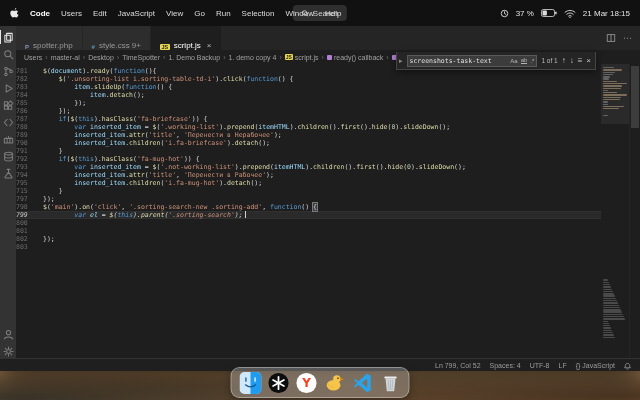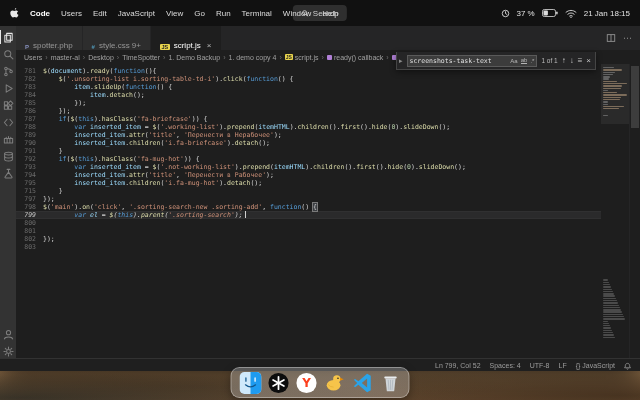--- a/index.html
+++ b/index.html
@@ -63,21 +63,21 @@
   .csep { color:#6d6d6d; }
   .crumb { display:flex; align-items:center; gap:2px; }
   .js-mini { background:#e8d44d; color:#1e1e1e; font-size:5px; font-weight:bold; padding:0 1px; border-radius:1px; }
   .sym-mini { width:5px; height:5px; background:#b180d7; border-radius:1px; display:inline-block; }
 
   
   .editor-wrap { flex:1; position:relative; display:flex; min-height:0; background:#1e1e1e; }
   .code-scroll { flex:1; overflow:hidden; padding-top:3px; }
   .line { display:flex; height:8px; line-height:8px; }
   .line.cur { background:#2a2a2b; box-shadow:inset 0 1px 0 #303031, inset 0 -1px 0 #303031;font-style:italic; }
-  .ln { flex:0 0 27px; text-align:right; padding-right:7px;
+  .ln { flex:0 0 27px; padding-right:1px;
     font-family:"DejaVu Sans Mono", monospace; font-size:6.5px; color:#6b6b6b; }
   .line.cur .ln { color:#c6c6c6; }
   .lt { white-space:pre; font-family:"DejaVu Sans Mono", monospace; font-size:6.5px; color:#d4d4d4; }
   .tk.k { color:#569cd6; } .tk.s { color:#ce9178; } .tk.f { color:#dcdcaa; }
   .tk.v { color:#9cdcfe; } .tk.p { color:#d4d4d4; } .tk.n { color:#b5cea8; }
   .tk.pb { color:#d4d4d4; outline:1px solid #7a7a7a; background:#3a3d41; }
   .caret { display:inline-block; width:1px; height:7px; background:#d0d0d0; vertical-align:-1px; margin-left:2px; }
 
   
   .findw { position:absolute; top:-12px; right:44px; width:200px; height:18px; z-index:6;
@@ -130,21 +130,21 @@
         </svg>
     </span>
     <span class="appname">Code</span>
     <span id="menu-items">
         <span class="menu-item">Users</span>
         <span class="menu-item">Edit</span>
         <span class="menu-item">JavaScript</span>
         <span class="menu-item">View</span>
         <span class="menu-item">Go</span>
         <span class="menu-item">Run</span>
-        <span class="menu-item">Terminal</span>
+        <span class="menu-item">Selection</span>
         <span class="menu-item">Window</span>
         <span class="menu-item">Help</span>
       </span>
 
     <div class="spotlight">
       <svg width="7" height="7" viewBox="0 0 8 8" fill="none" stroke="#cfcfcf" stroke-width="1">
           <circle cx="3.2" cy="3.2" r="2.4"></circle>
           <path d="M5 5 L7.3 7.3"></path>
         </svg>
       <span>Search</span>
@@ -160,21 +160,21 @@
           <rect x="0.5" y="0.5" width="13" height="7" rx="1.8" fill="none" stroke="#dddddd" stroke-width="0.8"></rect>
           <rect x="1.5" y="1.6" width="4.4" height="4.8" rx="0.8" fill="#dddddd"></rect>
           <rect x="14.2" y="2.5" width="1.4" height="3" rx="0.7" fill="#dddddd"></rect>
         </svg>
       <svg width="12" height="9" viewBox="0 0 12 9" fill="none" stroke="#dddddd" stroke-width="0.9" stroke-linecap="round">
           <path d="M1 3.3 C4 0.7 8 0.7 11 3.3"></path>
           <path d="M2.8 5.2 C4.8 3.5 7.2 3.5 9.2 5.2"></path>
           <path d="M4.6 7 C5.5 6.3 6.5 6.3 7.4 7"></path>
           <circle cx="6" cy="8.2" r="0.7" fill="#dddddd" stroke="none"></circle>
         </svg>
-      <span>21 Jan 18:15</span>
+      <span>21 Mar 18:15</span>
     </div>
   </div>
 
   <div class="vscode">
     <div class="vs-body">
       <div class="activitybar" id="activitybar">
           <div class="ab-item active">
             <svg width="11" height="11" viewBox="0 0 12 12" fill="none" stroke="currentColor" stroke-width="1.1" stroke-linecap="round" stroke-linejoin="round">
               <path d="M4 1.5 H10 V9 H4 Z"></path>
               <path d="M2 3.5 H8 V11 H2 Z"></path>

